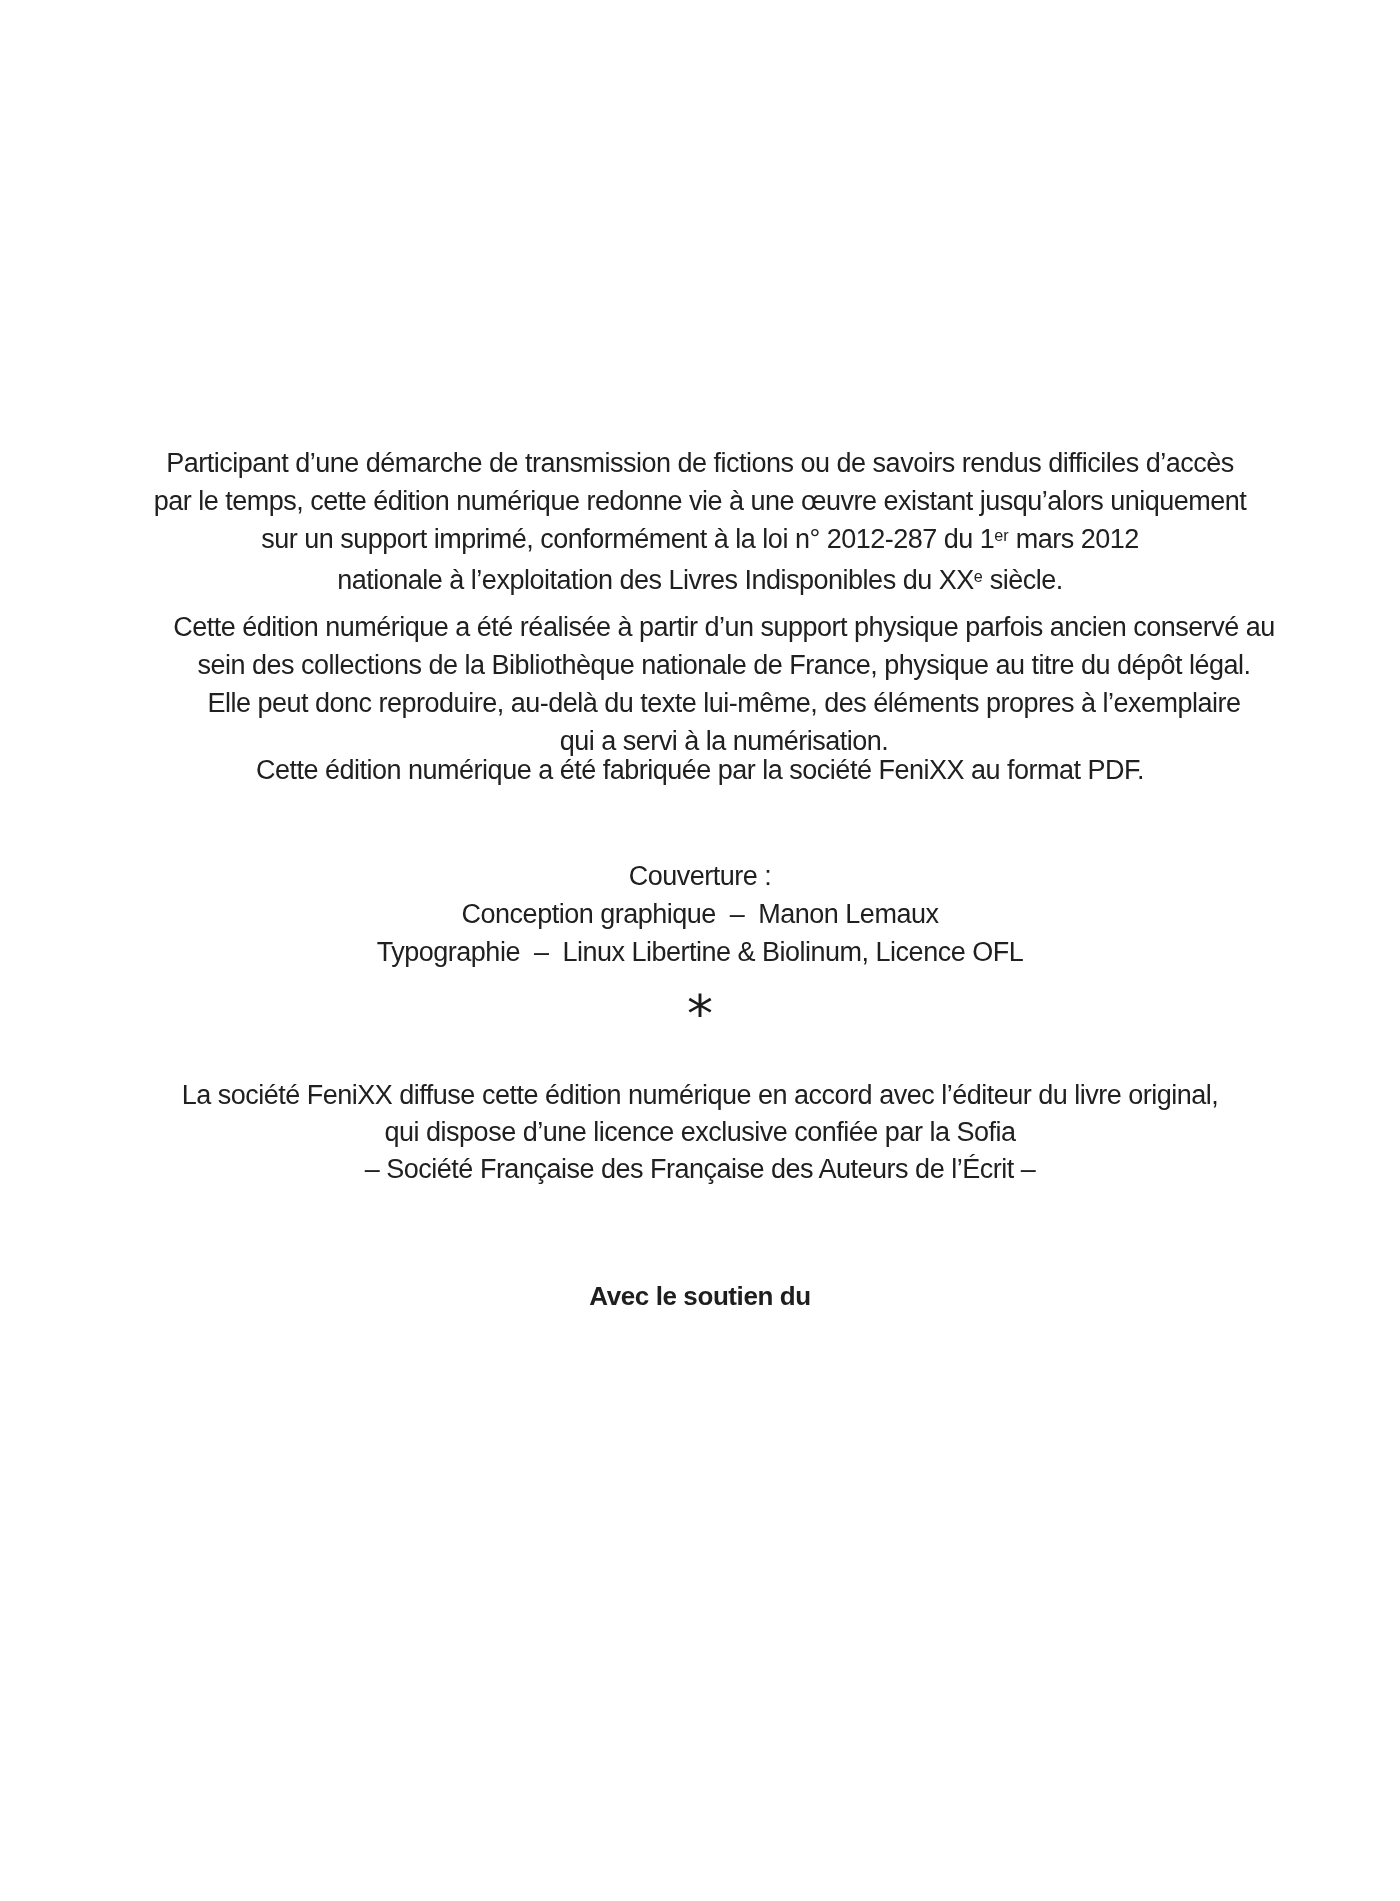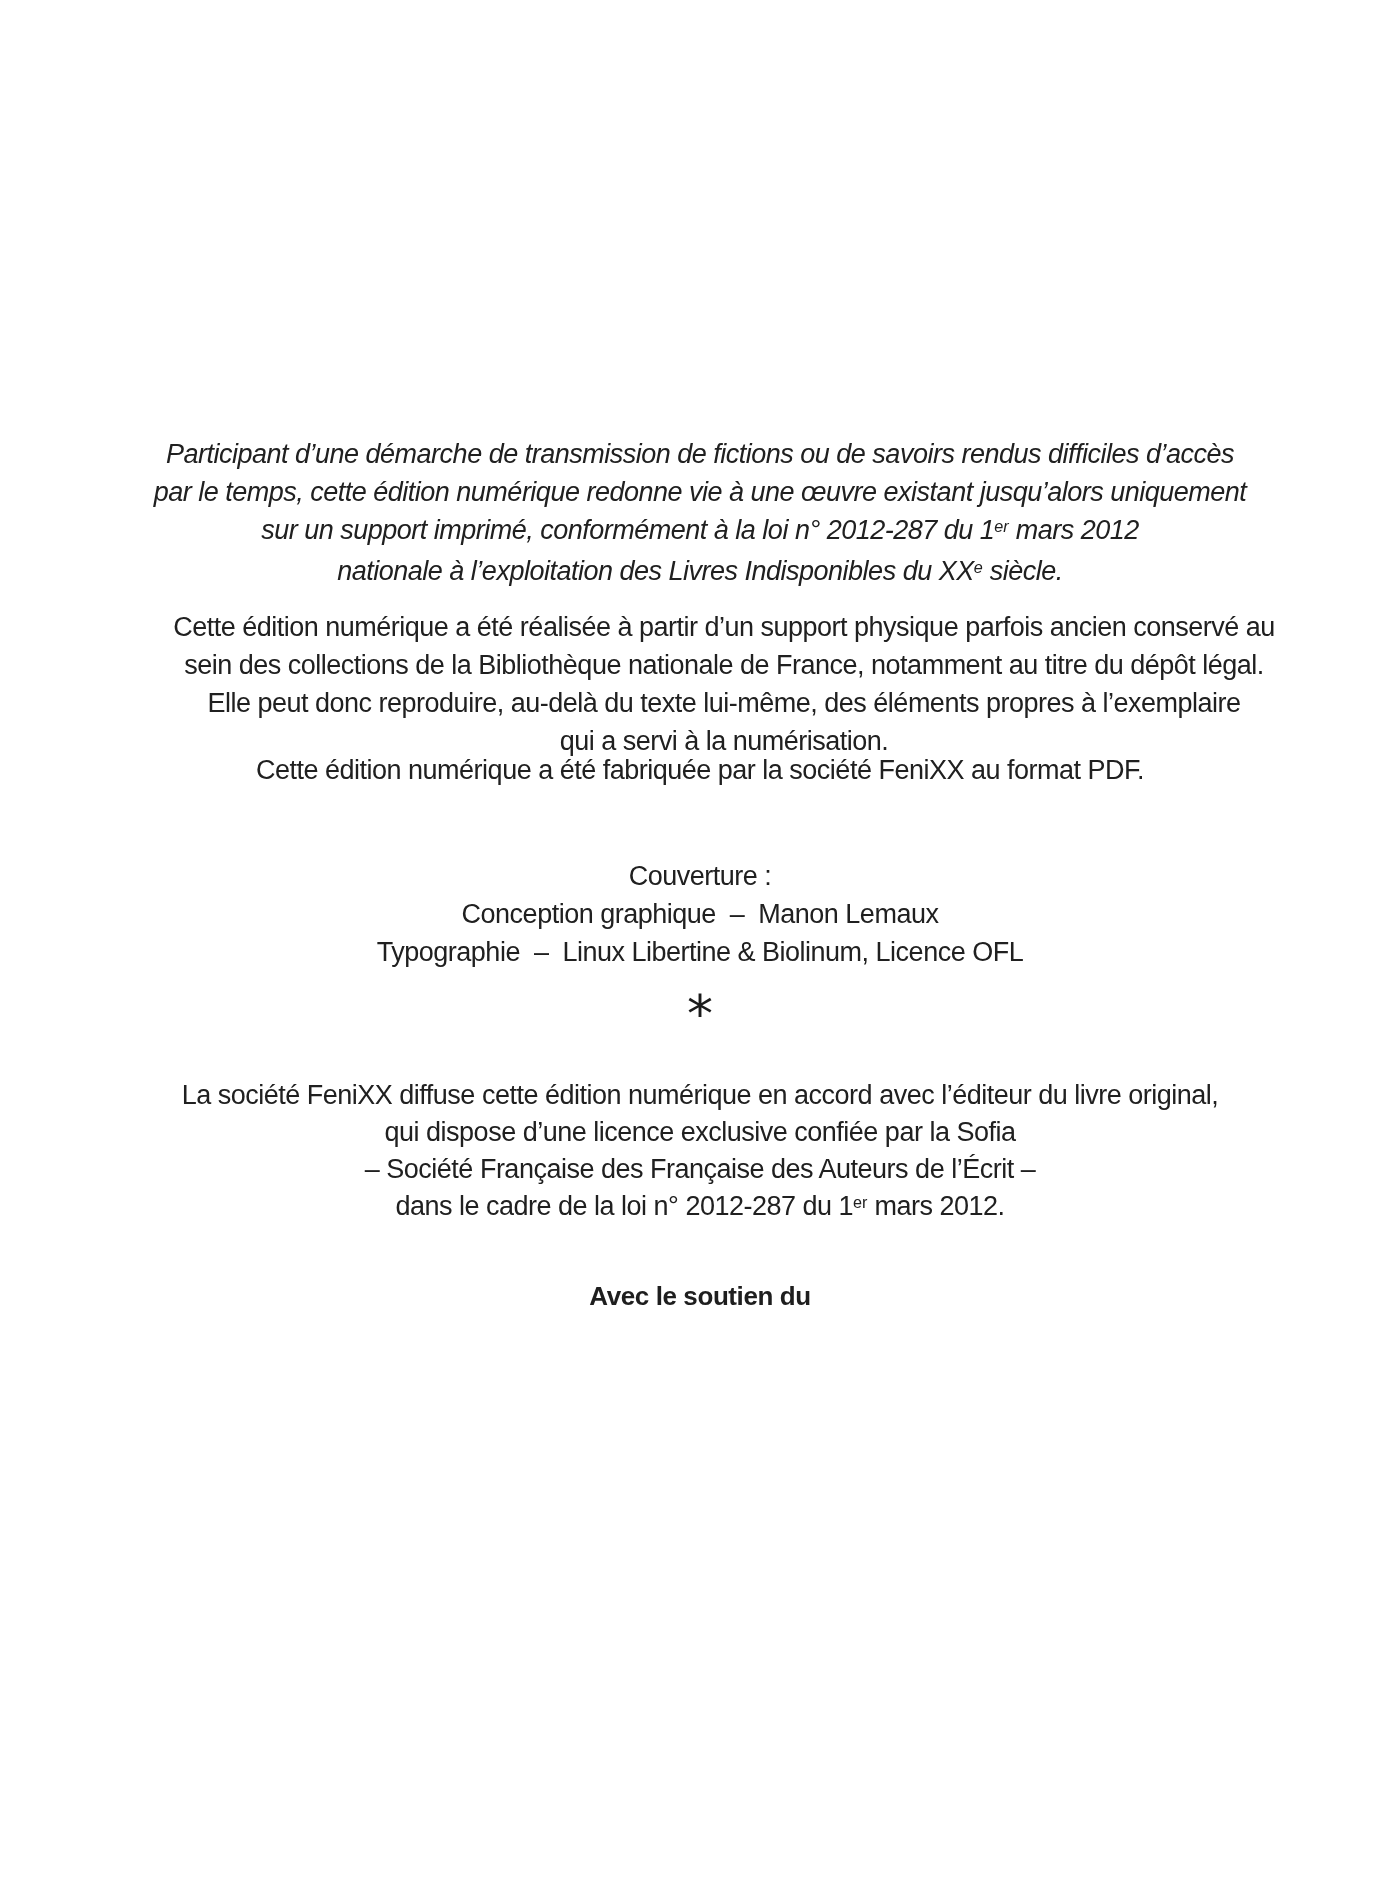--- a/index.html
+++ b/index.html
@@ -28,45 +28,44 @@
     font-family:"Liberation Sans","DejaVu Sans",sans-serif;
     font-weight:bold;font-size:13.5px;letter-spacing:-0.3px;
   }
 </style>
 </head>
 <body>
 
 <div class="page">
 
   <div id="body-text">
-      <div class="paragraph" style="top: 435px; line-height: 38px; font-style: italic;">
+      <div class="paragraph" style="top: 444px; line-height: 38px;">
         <div class="line"><span>Participant d’une démarche de transmission de fictions ou de savoirs rendus difficiles d’accès</span></div>
         <div class="line"><span>par le temps, cette édition numérique redonne vie à une œuvre existant jusqu’alors uniquement</span></div>
         <div class="line"><span>sur un support imprimé, conformément à la loi n° 2012-287 du 1</span><span class="sup">er</span><span> mars 2012</span></div>
         <div class="line"><span>nationale à l’exploitation des Livres Indisponibles du XX</span><span class="sup">e</span><span> siècle.</span></div>
       </div>
       <div class="paragraph" style="top: 608px; line-height: 38px; padding-left: 24px;">
         <div class="line"><span>Cette édition numérique a été réalisée à partir d’un support physique parfois ancien conservé au</span></div>
-        <div class="line"><span>sein des collections de la Bibliothèque nationale de France, notamment au titre du dépôt légal.</span></div>
+        <div class="line"><span>sein des collections de la Bibliothèque nationale de France, physique au titre du dépôt légal.</span></div>
         <div class="line"><span>Elle peut donc reproduire, au-delà du texte lui-même, des éléments propres à l’exemplaire</span></div>
         <div class="line"><span>qui a servi à la numérisation.</span></div>
       </div>
       <div class="paragraph" style="top: 751px; line-height: 38px; text-align: center;">
         <div class="line"><span>Cette édition numérique a été fabriquée par la société FeniXX au format PDF.</span></div>
       </div>
       <div class="paragraph" style="top: 857px; line-height: 38px;">
         <div class="line"><span>Couverture :</span></div>
         <div class="line"><span>Conception graphique  –  Manon Lemaux</span></div>
         <div class="line"><span>Typographie  –  Linux Libertine &amp; Biolinum, Licence OFL</span></div>
       </div>
       <div class="paragraph" style="top: 1077px; line-height: 37px;">
         <div class="line"><span>La société FeniXX diffuse cette édition numérique en accord avec l’éditeur du livre original,</span></div>
         <div class="line"><span>qui dispose d’une licence exclusive confiée par la Sofia</span></div>
         <div class="line"><span>– Société Française des Française des Auteurs de l’Écrit –</span></div>
-        <div class="line"><span>dans le cadre de la loi n° 2012-287 du 1</span><span class="sup">er</span><span> mars 2012.</span></div>
       </div>
     </div>
 
   <div class="separator" style="top:986px">*</div>
 
   <div class="support" style="top:1281px">Avec le soutien du</div>
 
 
 </div>
 

